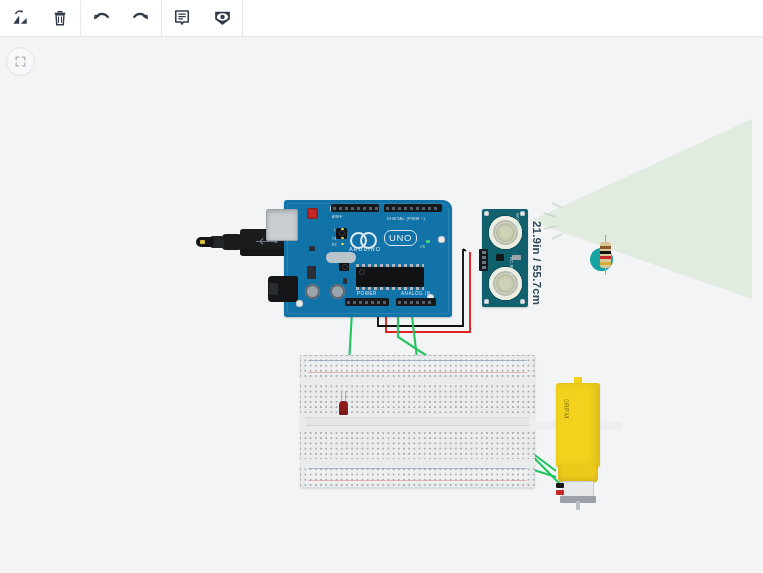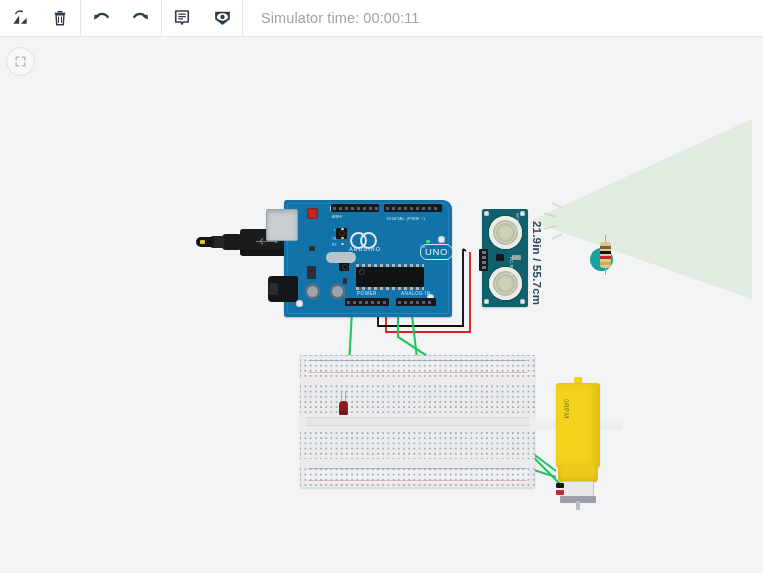--- a/index.html
+++ b/index.html
@@ -475,21 +475,20 @@
         <svg width="21" height="21" viewBox="0 0 24 24">
           <path d="M3.6 4.4 h16.8 v8.4 l-8.4 6.6 l-8.4 -6.6 z" fill="#2f3b4a"></path>
           <ellipse cx="12" cy="10.2" rx="6.4" ry="4.3" fill="#ffffff"></ellipse>
           <circle cx="12" cy="10.2" r="2.5" fill="#2f3b4a"></circle>
         </svg>
       </div>
     </div>
 
     <div class="tb-sep"></div>
 
-    <div id="sim-time">Simulator time: 00:00:11</div>
   </div>
 
   <div id="canvas">
 
     <div id="fullscreen-btn">
       <svg width="13" height="13" viewBox="0 0 24 24">
         <path d="M4 9 V4 H9 M15 4 H20 V9 M20 15 V20 H15 M9 20 H4 V15" fill="none" stroke="#aeb4ba" stroke-width="2.4" stroke-linecap="round"></path>
       </svg>
     </div>
 
@@ -581,21 +580,21 @@
           <i style="left:20px"></i>
         <i style="left:26px"></i>
           <i style="left:32px"></i>
       </div>
       <div class="ard-txt" style="left:73px;top:91px;font-size:4.6px;letter-spacing:.5px;">POWER</div>
       <div class="ard-txt" style="left:117px;top:91px;font-size:4.6px;letter-spacing:.5px;">ANALOG IN</div>
 
       <div class="ard-logo-o" style="left:66px;top:32px;"></div>
       <div class="ard-logo-o" style="left:76px;top:32px;"></div>
       <div class="ard-txt" style="left:65px;top:46px;font-size:5.4px;letter-spacing:1px;color:#e6f1f7;">ARDUINO</div>
-      <div class="uno-box" style="left:100px;top:44px;margin-left:36px;">UNO</div>
+      <div class="uno-box" style="left:100px;top:30px;">UNO</div>
 
       <div class="btn-reset" style="left:23px;top:8px;"></div>
       <div class="ic-chip dip" style="left:52px;top:28px;width:11px;height:11px;"></div>
       <div class="ic-chip dip" style="left:55px;top:62px;width:10px;height:9px;"></div>
       <div class="ic-chip dip" style="left:72px;top:67px;width:68px;height:20px;">
         <div style="position:absolute;left:0;top:-3px;width:100%;height:3px;background:repeating-linear-gradient(90deg,#b0b6bb 0 3px,transparent 3px 6px);"></div>
         <div style="position:absolute;left:0;bottom:-3px;width:100%;height:3px;background:repeating-linear-gradient(90deg,#b0b6bb 0 3px,transparent 3px 6px);"></div>
       </div>
       <div class="pill" style="left:42px;top:52px;width:30px;height:11px;"></div>
       <div class="cap" style="left:46px;top:84px;width:15px;height:15px;"></div>

